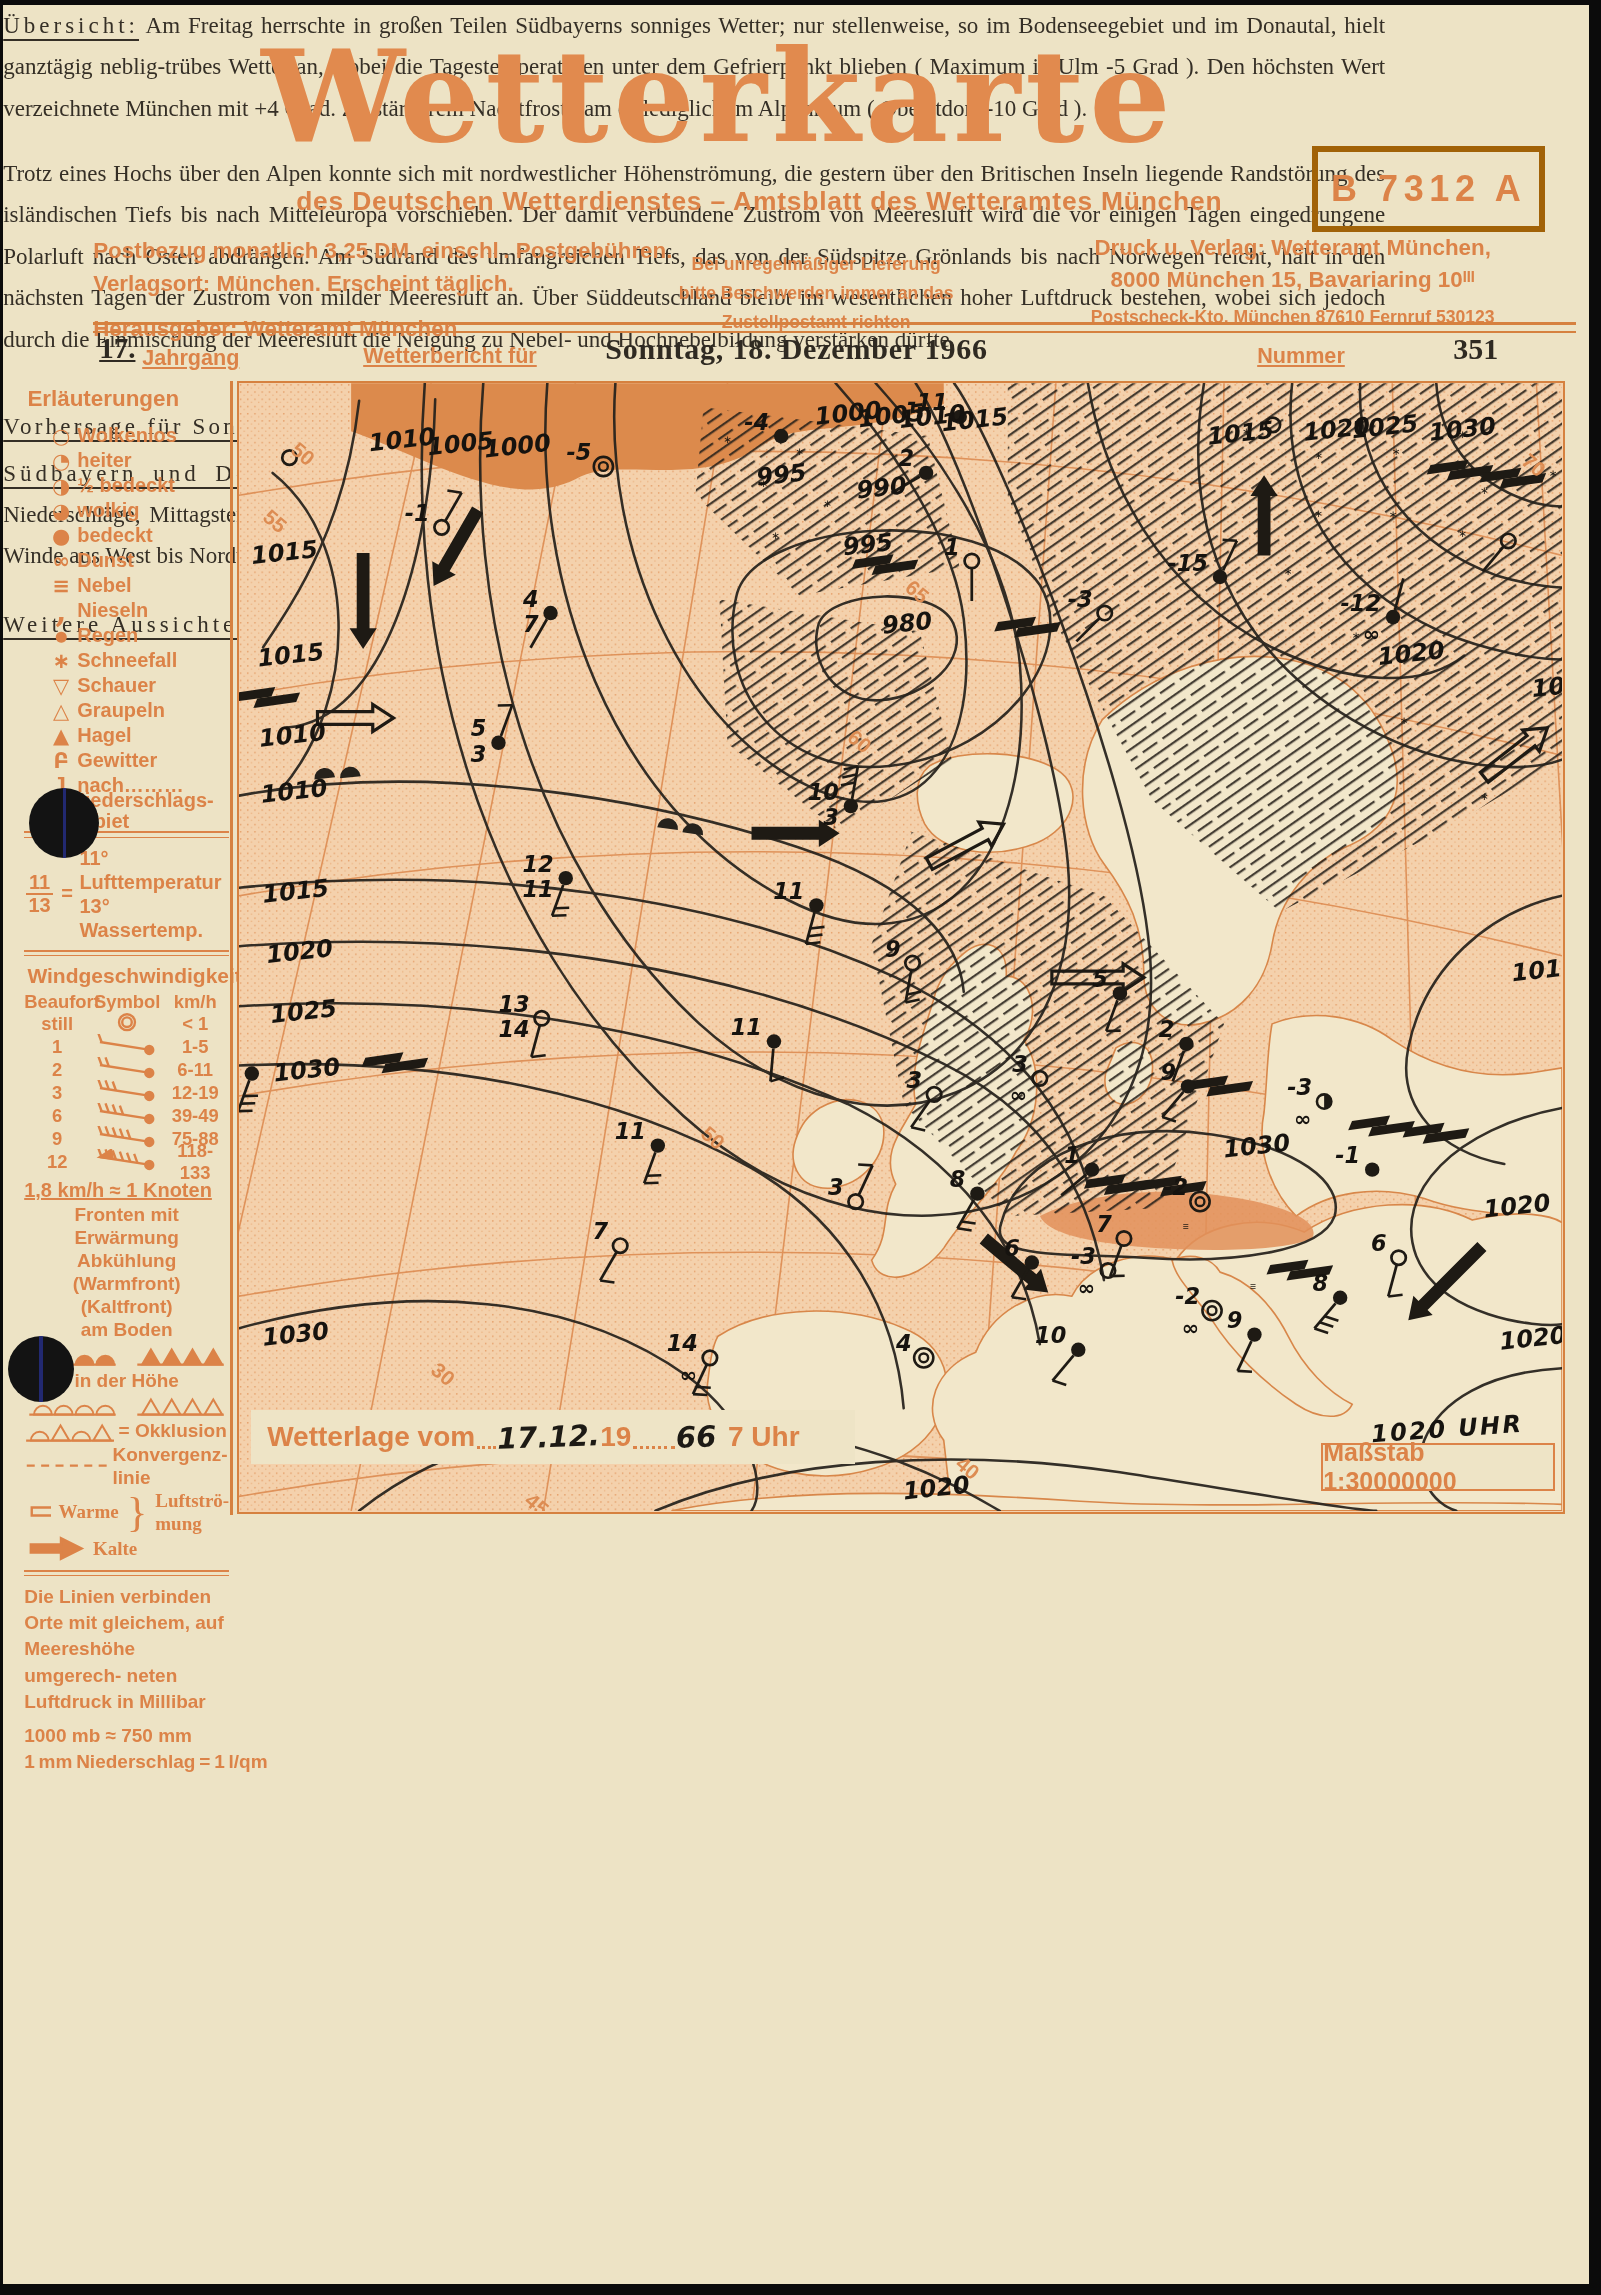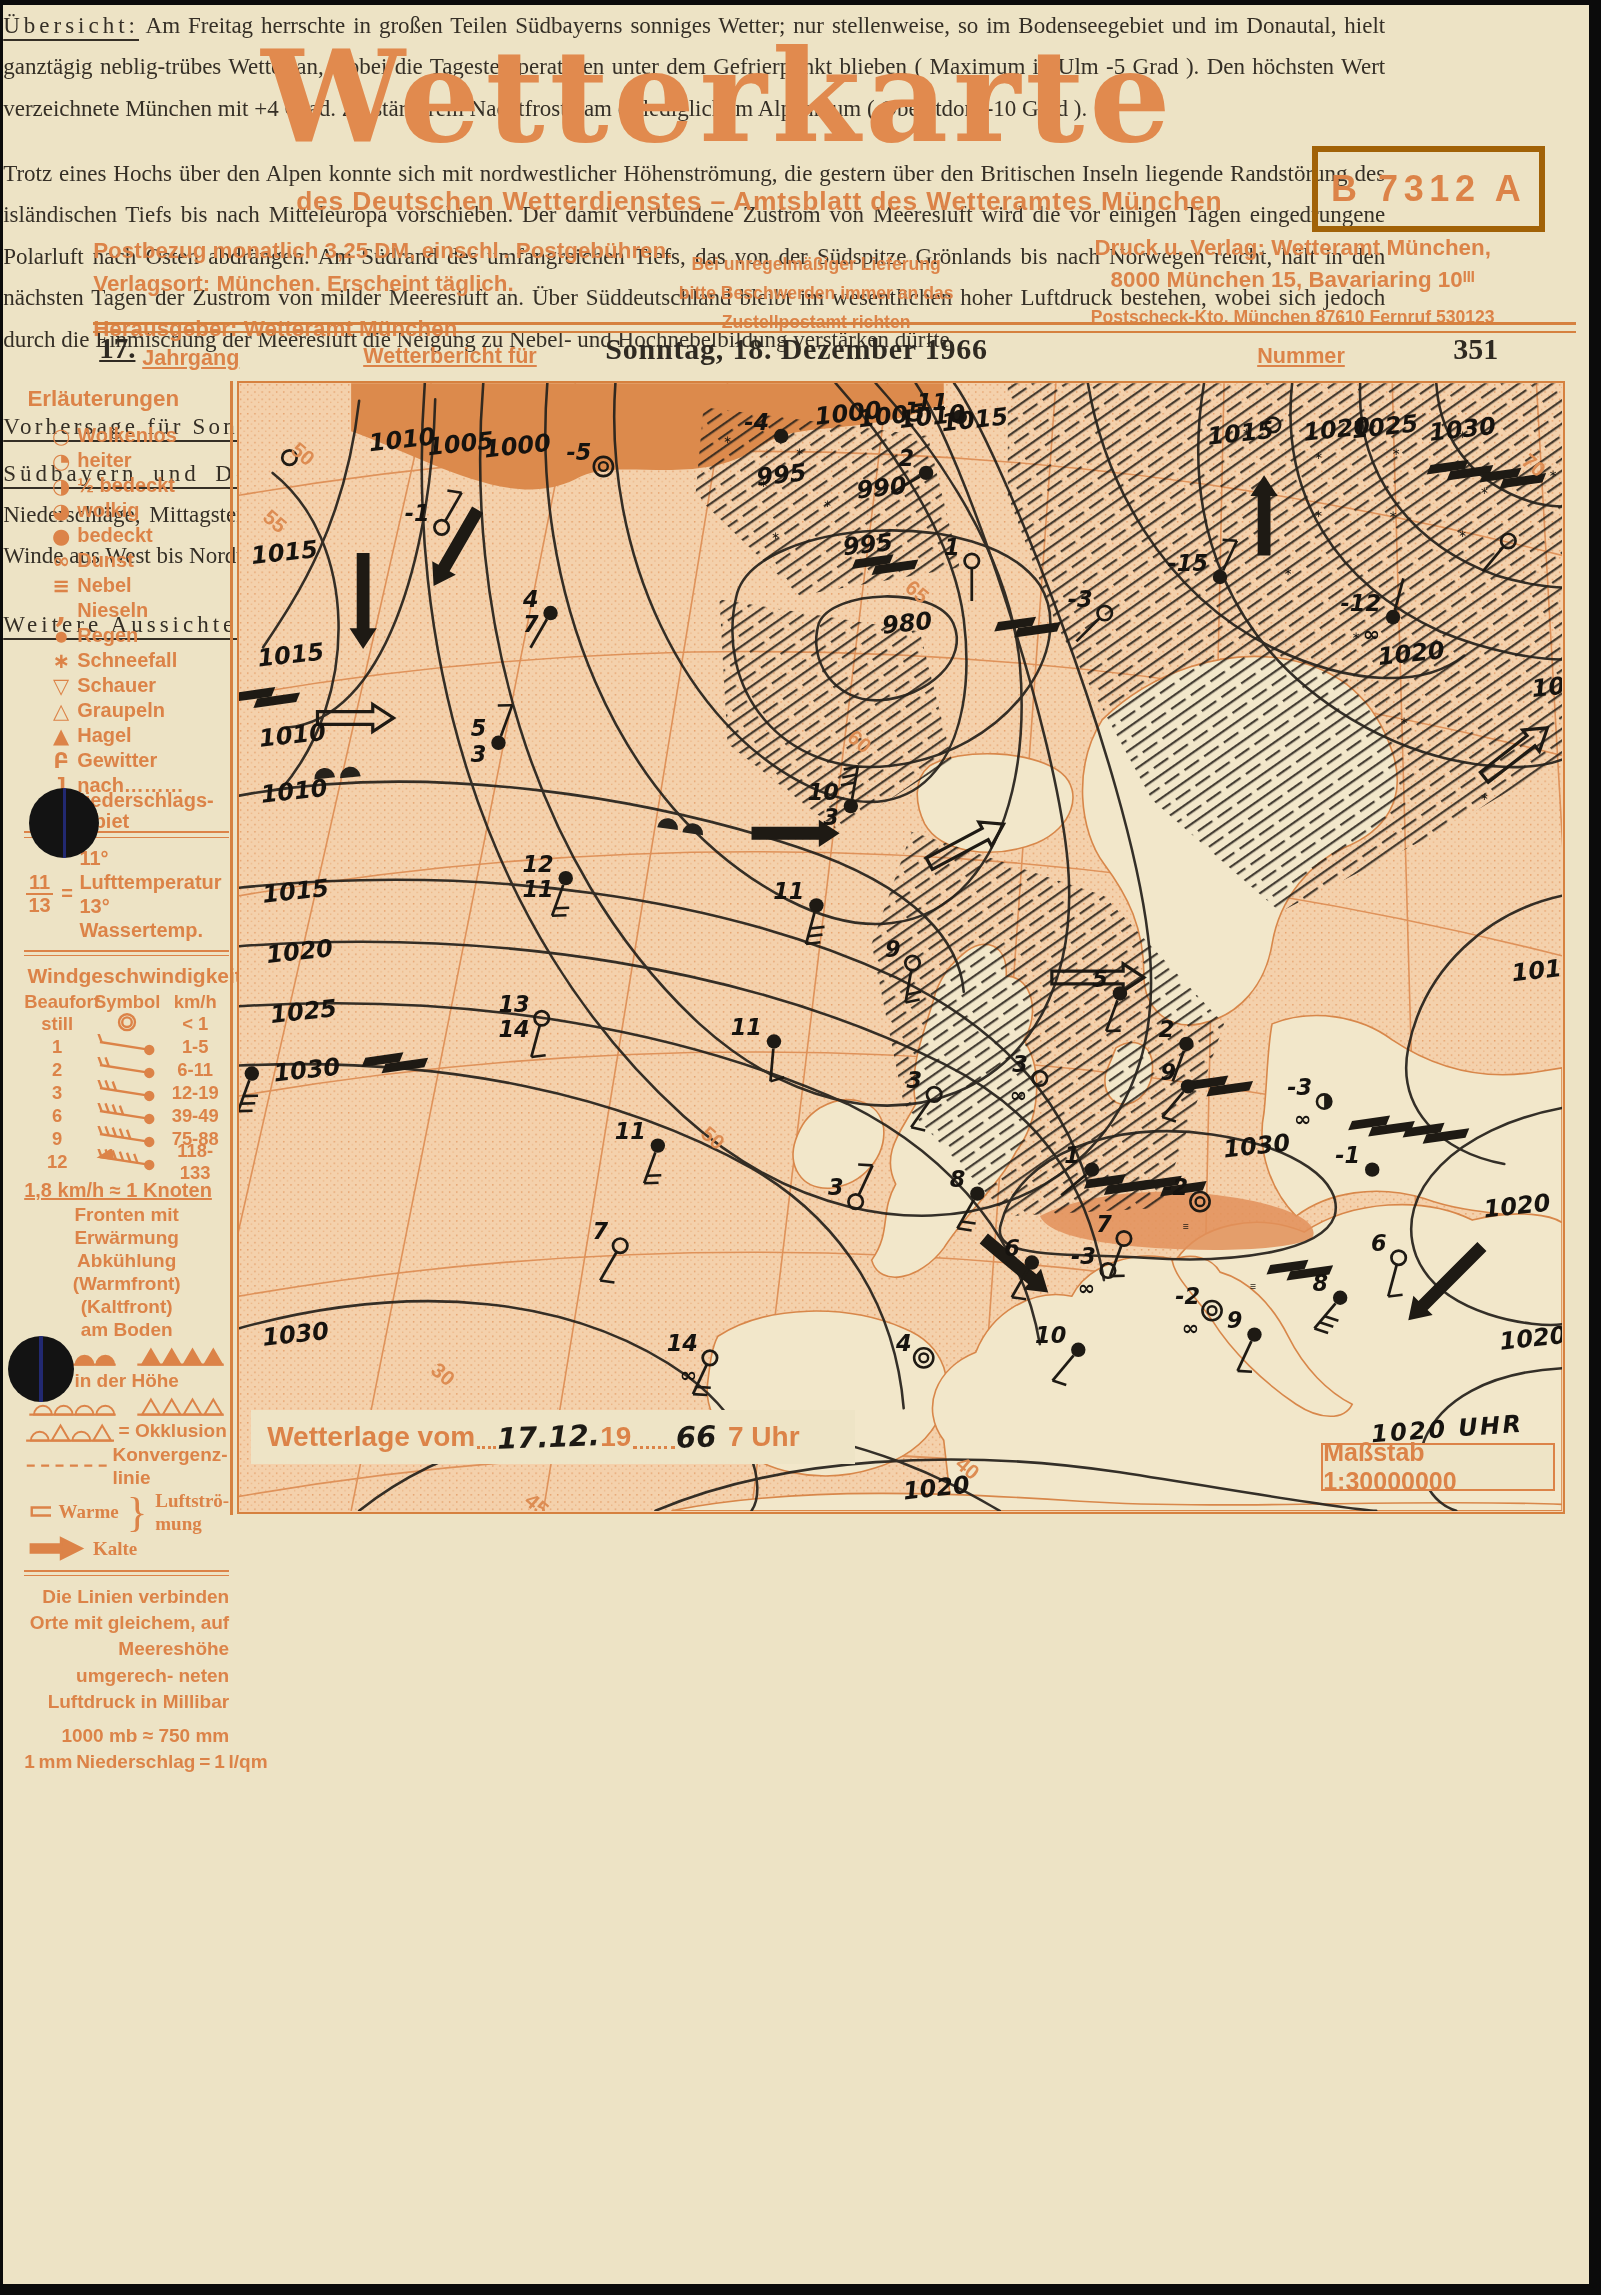--- a/index.html
+++ b/index.html
@@ -49,21 +49,21 @@
   .wind-head,.wind-row{display:flex;font:700 18.4px "Liberation Sans",sans-serif;}
   .wind-head span:nth-child(1),.wind-row span:nth-child(1){width:66px;text-align:center;}
   .wind-head span:nth-child(2),.wind-row span:nth-child(2){width:74px;text-align:center;}
   .wind-head span:nth-child(3),.wind-row span:nth-child(3){width:62px;text-align:center;}
   .wind-row{height:23px;align-items:center;}
   .knoten{font:700 20px "Liberation Sans",sans-serif;margin:4.8px 0 1.6px 0;text-decoration:underline;}
   #fronts{text-align:center;font:700 19px "Liberation Sans",sans-serif;line-height:23px;}
   #fronts .sr{display:flex;justify-content:space-between;padding:1.6px 4.8px;align-items:flex-end;}
   #fronts .okk{display:flex;align-items:center;gap:4.8px;padding:0 1.6px;text-align:left;}
   #fronts .arr-row{display:flex;align-items:center;gap:8px;text-align:left;padding-left:4.8px;font-family:Liberation Serif, serif;}
-  .notes{font:700 19px/1.38 "Liberation Sans",sans-serif;margin-top:1px;text-align:right;}
+  .notes{font:700 19px/1.38 "Liberation Sans",sans-serif;margin-top:1px;}
   .notes .mb{margin-top:8px;}
   #vdivider{left:227px;top:376px;width:2.4px;height:1134px;background:#d6813f;}
 
   
   .hole{border-radius:50%;background:#131313;}
   .hole i{display:block;width:3.2px;height:100%;background:#27308a;margin:0 auto;opacity:.8;}
   #hole1{left:26px;top:783px;width:70px;height:70px;}
   #hole2{left:4.8px;top:1331px;width:66px;height:66px;}
 
   

